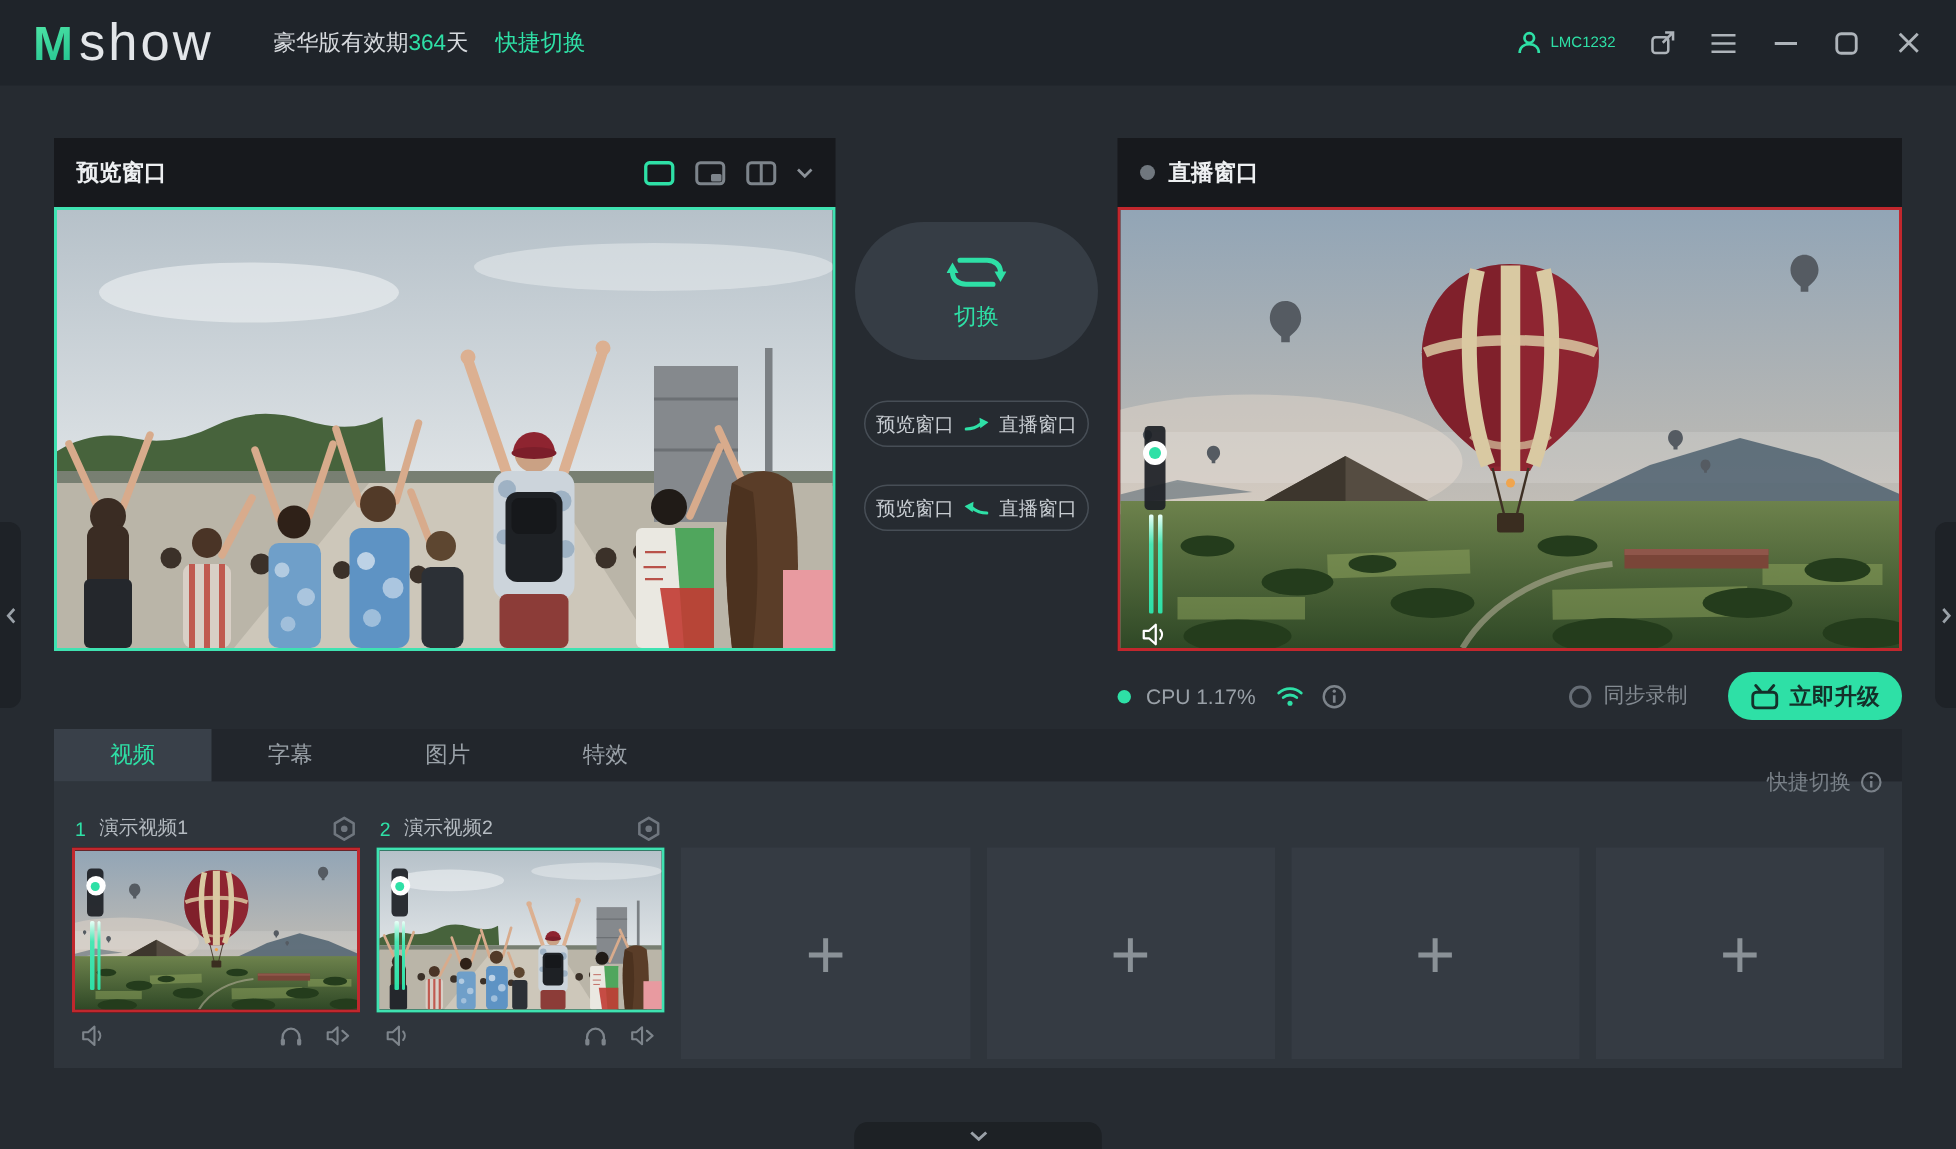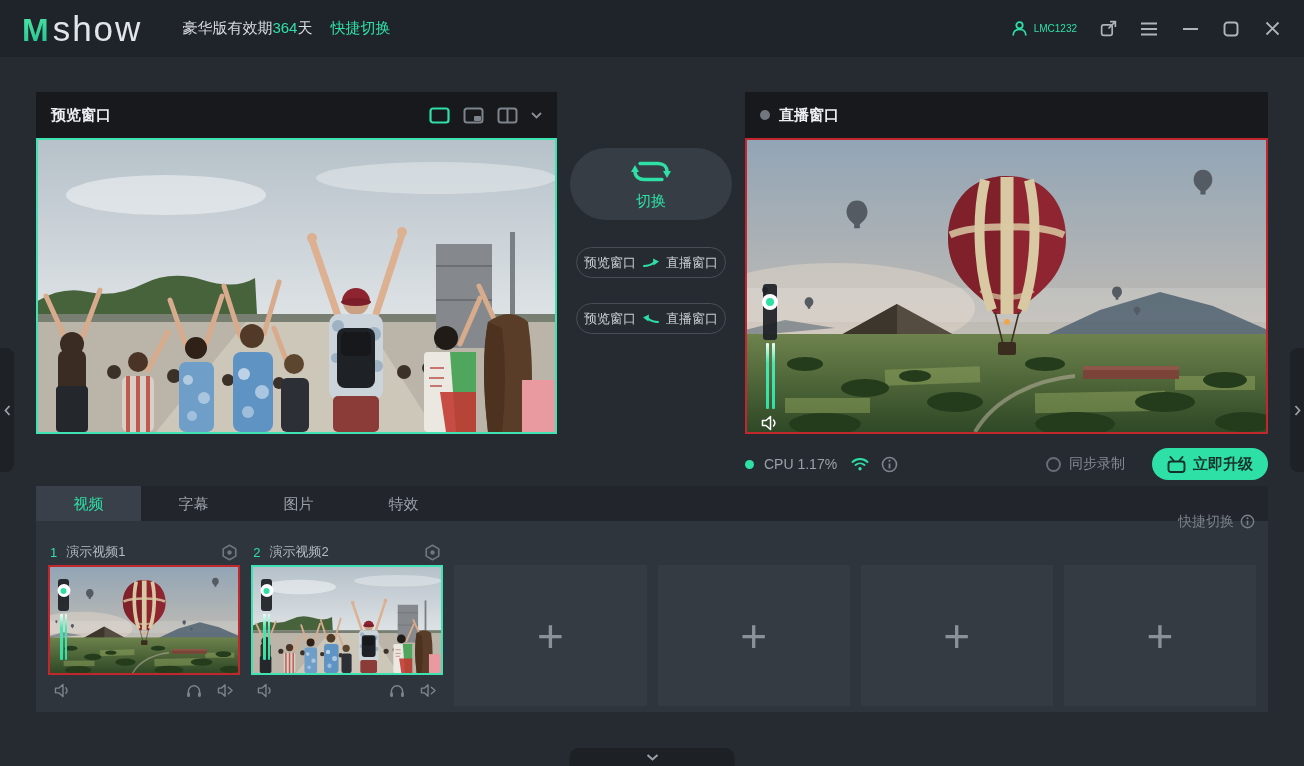--- a/index.html
+++ b/index.html
@@ -49,21 +49,21 @@
                background:linear-gradient(180deg,#eafff7,#49e6b3 30%,#2ee0a6);}
   .vol-speaker{margin-top:6px;}
   .vol-thumb{left:8px;top:12px;}
   .vol-thumb .vol-track{width:11px;height:32px;}
   .vol-thumb .vol-knob{top:5px;width:13px;height:13px;}
   .vol-thumb .vol-knob i{width:6px;height:6px;}
   .vol-thumb .vol-meter i{height:46px;width:2.5px;}
   .vol-thumb .vol-meter{gap:2px;}
 
   
-  .switch-btn{width:162px;height:72px;border-radius:48px;background:#363d45;display:flex;flex-direction:column;
+  .switch-btn{width:162px;height:92px;border-radius:48px;background:#363d45;display:flex;flex-direction:column;
               align-items:center;justify-content:center;gap:7px;cursor:pointer;}
   .switch-label{color:#2ee0a6;font-size:15px;}
   .transfer-btn{width:150px;height:31px;box-sizing:border-box;border:1px solid #474e56;border-radius:16px;
                 background:transparent;display:flex;align-items:center;justify-content:center;gap:7px;
                 color:#c9ced3;font-size:13px;cursor:pointer;}
   .mt27{margin-top:27px}.mt25{margin-top:25px}
   .dropdown-btn{position:relative;}
   .dropdown-btn .chev{position:absolute;right:13px;top:50%;transform:translateY(-50%);}
 
   

